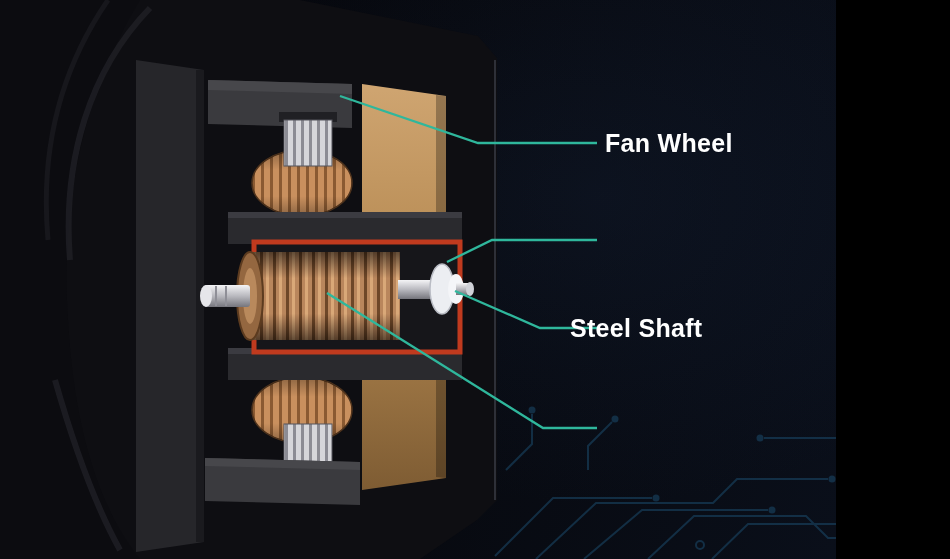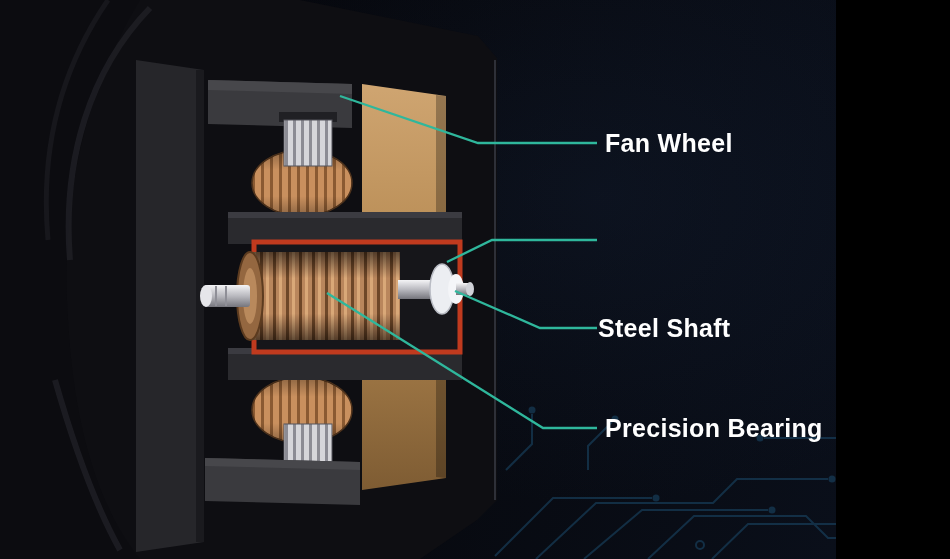--- a/index.html
+++ b/index.html
@@ -161,16 +161,15 @@
 
     <g fill="none" stroke-width="2.3">
       <polyline points="340,96 478,143 597,143" stroke="#2fb79c"></polyline>
       <polyline points="447,262 492,240 597,240" stroke="#2fb79c"></polyline>
       <polyline points="455,291 540,328 597,328" stroke="#2fb79c"></polyline>
       <polyline points="327,293 543,428 597,428" stroke="#2fb79c"></polyline>
     </g>
   </svg>
 
   <div class="label" style="left:605px; top:128px">Fan Wheel</div>
-  <div class="label" style="left:598px; top:313px">Steel Shaft</div>
-  <div class="label" style="left:605px; top:413px">Precision Bearing</div>
+  <div class="label" style="left:570px; top:313px">Steel Shaft</div>
 
 </div>
 
 </body></html>

